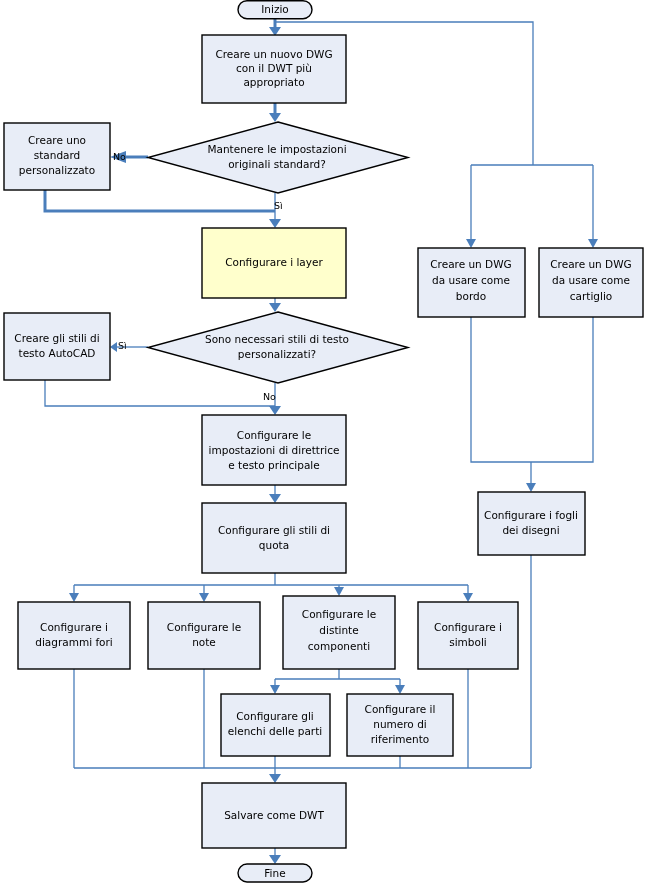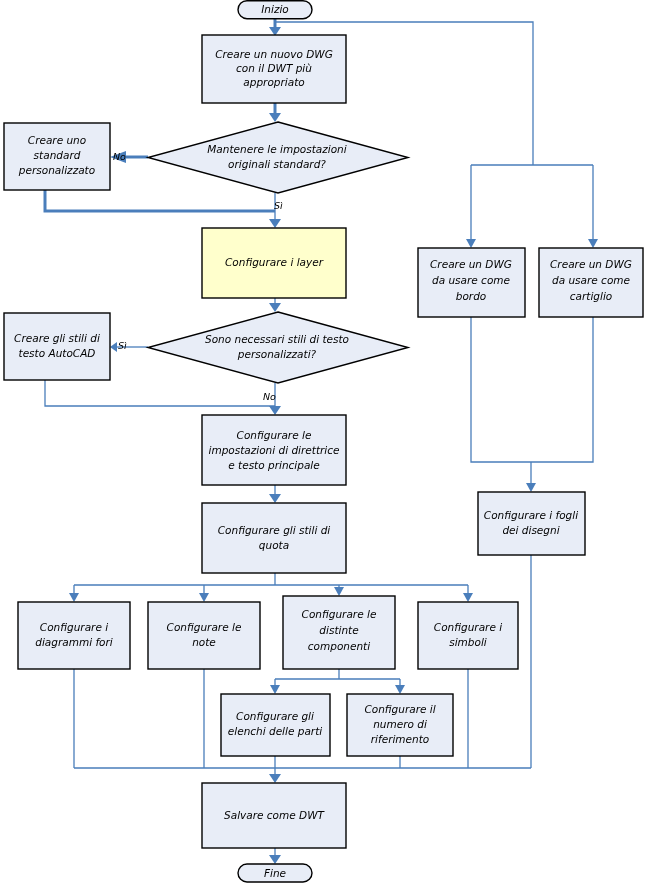--- a/index.html
+++ b/index.html
@@ -10,21 +10,20 @@
   body {
     width: 646px;
     height: 886px;
     font-family: "DejaVu Sans", sans-serif;
     overflow: hidden;
   }
   #flow-root {
     position: relative;
     width: 646px;
     height: 794px;
-    font-style: italic;
   }
   svg#flow-svg {
     display: block;
     width: 646px;
     height: 886px;
   }
   .node-shape {
     stroke: #000000;
     stroke-width: 1.4;
   }

